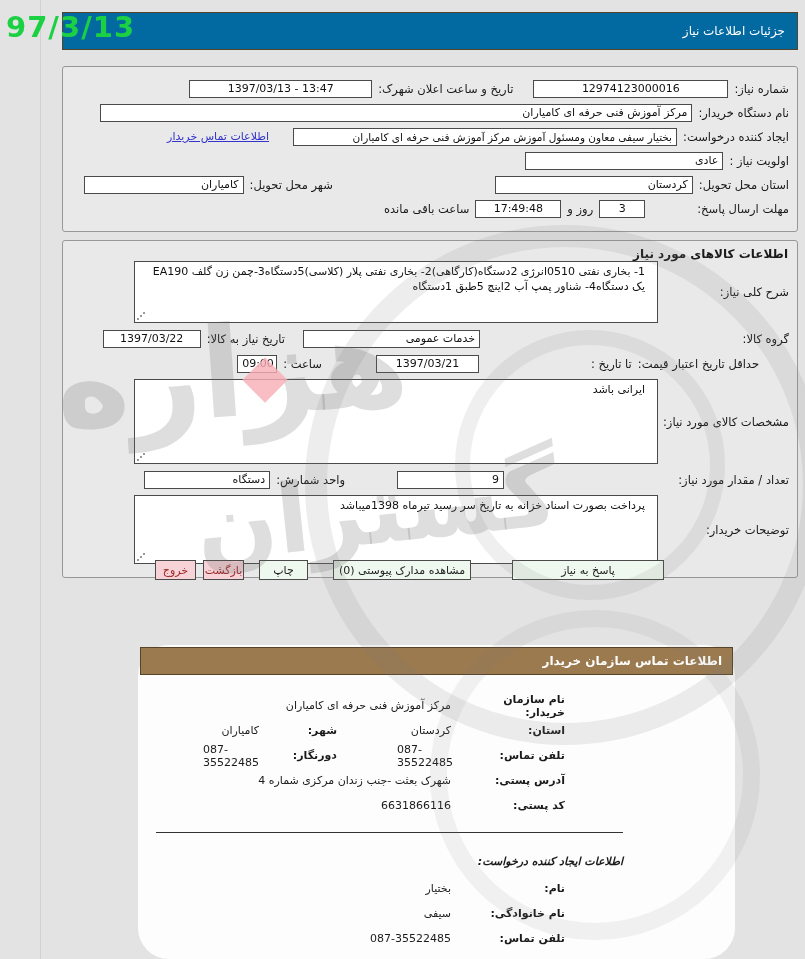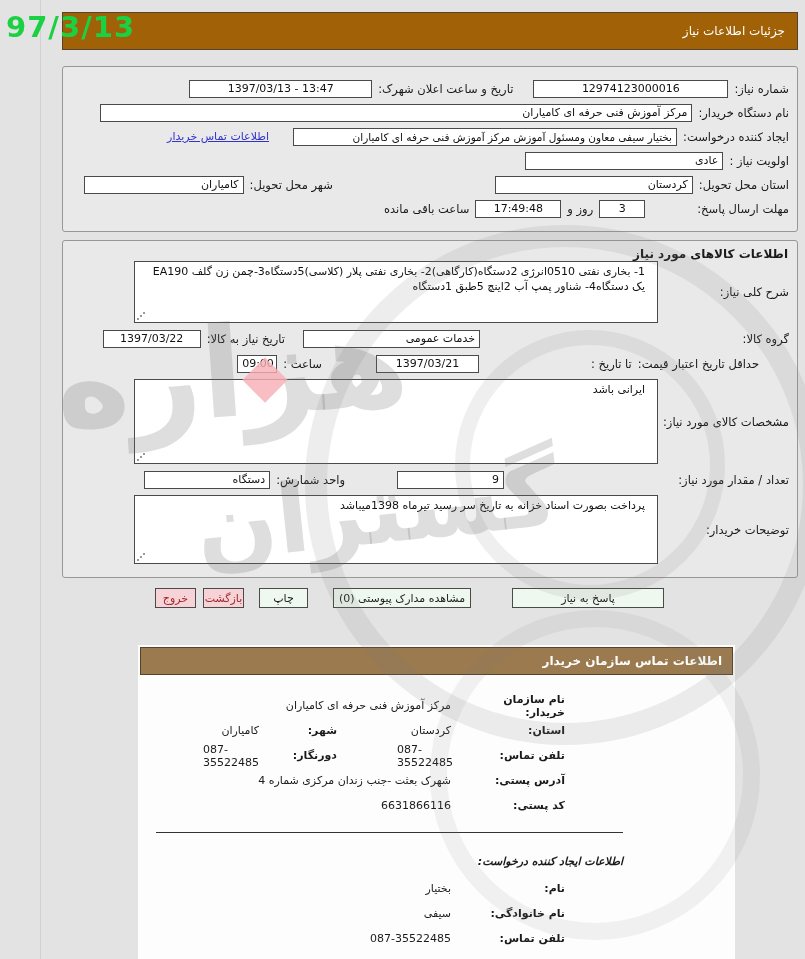--- a/index.html
+++ b/index.html
@@ -11,21 +11,21 @@
     font-size:11.5px;
     color:#1a1a1a;
     direction:rtl;
     overflow:hidden;
   }
   .vline { position:absolute; left:40px; top:0; bottom:0; width:1px; background:#c9c9c9; opacity:.7; }
 
   
   .topbar {
     position:absolute; left:62px; top:12px; width:736px; height:38px;
-    background:#a16207; border:1px solid #55432a;
+    background:#0369a1; border:1px solid #55432a;
     display:flex; align-items:center; justify-content:flex-start;
     padding:0 12px; color:#ffffff; font-size:12px;
   }
   .stamp {
     position:absolute; left:6px; top:10px; z-index:60;
     font-size:29px; font-weight:bold; color:#1bd143; letter-spacing:1px;
     direction:ltr;
   }
 
   
@@ -53,38 +53,38 @@
   .ta {
     position:relative; background:#ffffff; border:1px solid #4a4a4a;
     width:524px; padding:2px 12px; font-size:11px; color:#111;
     overflow:hidden; line-height:15px;
   }
   .grip { position:absolute; left:2px; bottom:2px; width:2px; height:2px; background:#999;
           box-shadow:3px -3px 0 #999, 6px -6px 0 #999; }
   .s2title { position:absolute; right:9px; top:6px; font-weight:bold; font-size:12px; }
 
   
-  .btnrow { position:absolute; left:155px; top:588px; display:flex; direction:ltr;justify-content:space-between; }
+  .btnrow { position:absolute; left:155px; top:560px; display:flex; direction:ltr;justify-content:space-between; }
   .btn {
     height:20px; border:1px solid #4a4a4a; font-size:11px;
     display:flex; align-items:center; justify-content:center;
     font-family:"DejaVu Sans", sans-serif; cursor:pointer; white-space:nowrap;
   }
   .btn.pink { background:#f7d2d6; color:#9c2b2b; }
   .btn.green { background:#eef8ee; color:#222; }
   #btn-exit { width:41px; }
   #btn-back { width:41px; margin-left:7px; }
   #btn-print { width:49px; margin-left:15px; }
   #btn-docs { width:138px; margin-left:25px; }
   #btn-respond { width:152px; margin-left:41px; }
 
   
   .contact {
     position:absolute; left:138px; top:645px; width:597px; height:314px;
-    background:#fdfdfd; padding:2px;
+    background:#fdfdfd; padding:2px;border-radius:31px;
   }
   .contact-bar {
     height:28px; background:#9a7a4e; border:1px solid #55432a;
     display:flex; align-items:center; padding:0 10px;
     color:#fff; font-weight:bold; font-size:12px;
   }
   .cwrap { margin:18px 110px 0 16px; font-size:11px; }
   .cgrid {
     display:grid; grid-template-columns:100px 128px 64px 1fr;
     grid-auto-rows:25px; align-items:center; padding-right:58px;

